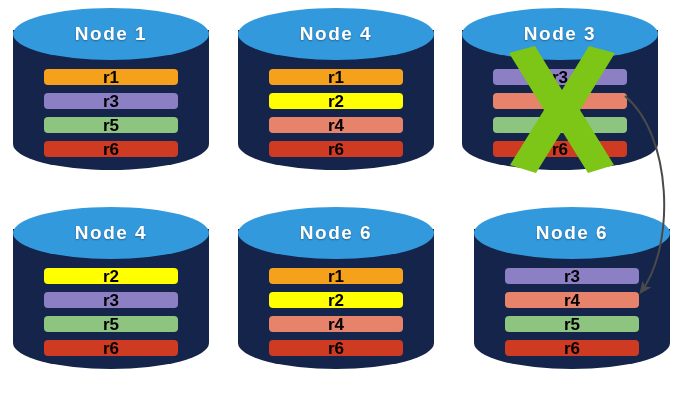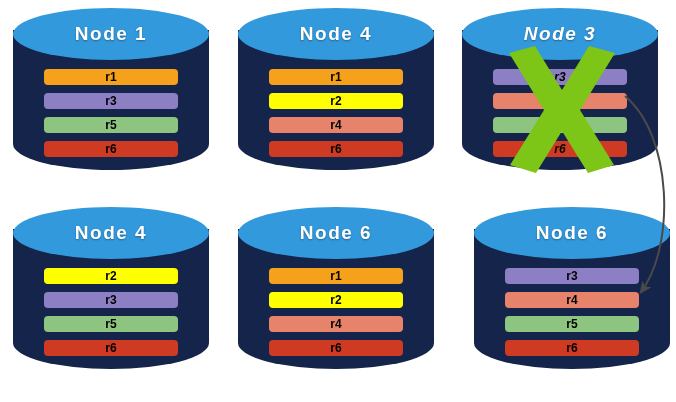--- a/index.html
+++ b/index.html
@@ -88,21 +88,21 @@
     z-index: 2;
   }
 
   .replica {
     height: 16px;
     margin-bottom: 8px;
     border-radius: 4px;
     display: flex;
     align-items: center;
     justify-content: center;
-    font-size: 12px;
+    font-size: 17px;
     font-weight: bold;
     color: #000000;
     line-height: 1;
   }
   .replica:last-child { margin-bottom: 0; }
 
   
   .fail-x {
     position: absolute;
     left: 0;
@@ -144,21 +144,21 @@
       <div class="cyl-body" style="background: rgb(21, 36, 75);"></div>
       <div class="cyl-top" style="background: rgb(51, 153, 221);"></div>
       <div class="node-label">Node 4</div>
       <div class="replicas">
         <div class="replica" style="background: rgb(245, 161, 27);">r1</div>
         <div class="replica" style="background: rgb(255, 255, 0);">r2</div>
         <div class="replica" style="background: rgb(232, 131, 107);">r4</div>
         <div class="replica" style="background: rgb(207, 58, 34);">r6</div>
       </div>
     </div>
-    <div class="node" style="left: 462px; top: 8px; font-style: italic;">
+    <div class="node" style="left: 462px; top: 8px;">
       <div class="cyl-shadow"></div>
       <div class="cyl-body" style="background: rgb(21, 36, 75);"></div>
       <div class="cyl-top" style="background: rgb(51, 153, 221);"></div>
       <div class="node-label">Node 3</div>
       <div class="replicas">
         <div class="replica" style="background: rgb(140, 127, 196);">r3</div>
         <div class="replica" style="background: rgb(232, 131, 107);">r4</div>
         <div class="replica" style="background: rgb(141, 197, 128);">r5</div>
         <div class="replica" style="background: rgb(207, 58, 34);">r6</div>
       </div>

